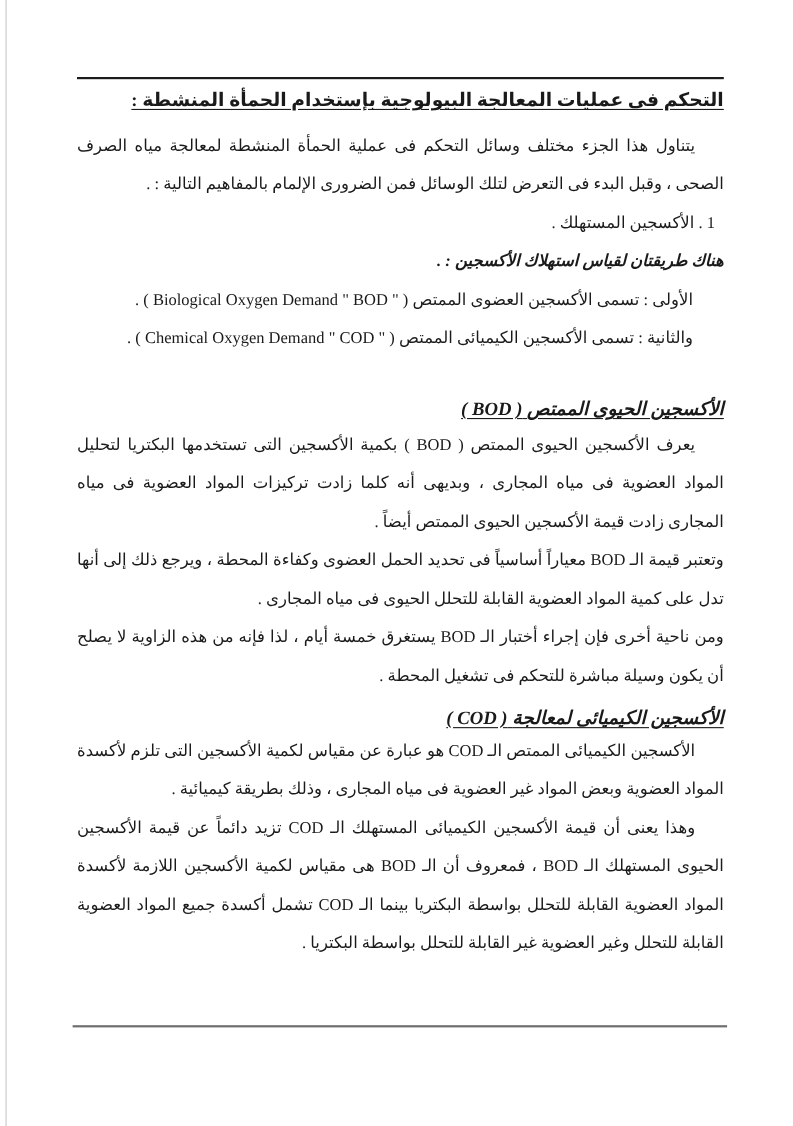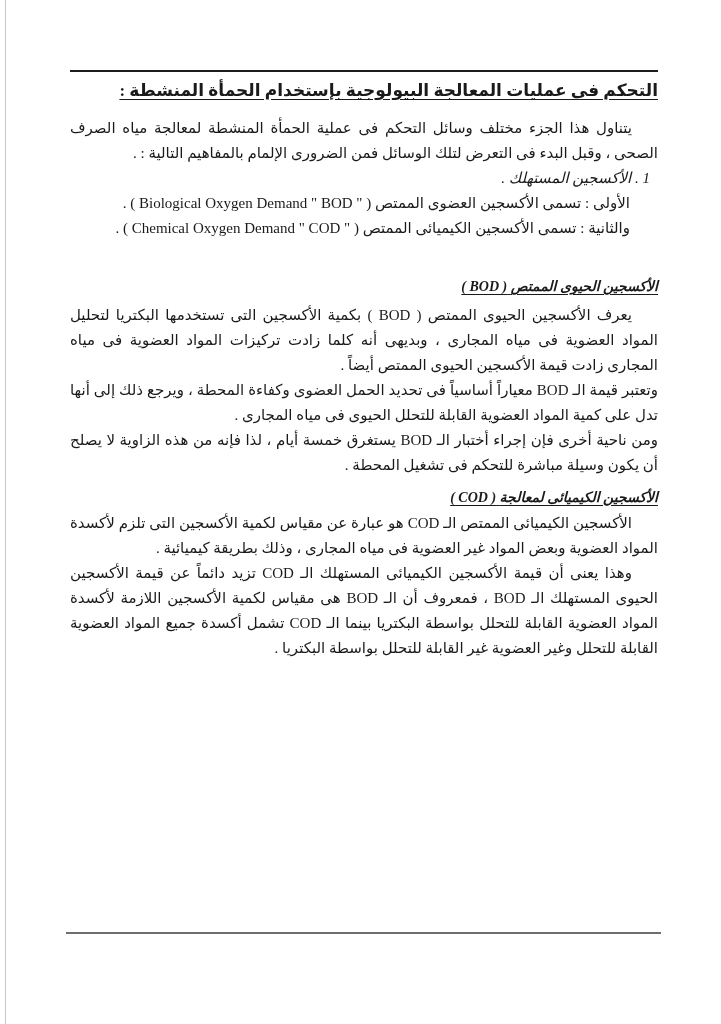--- a/index.html
+++ b/index.html
@@ -30,34 +30,34 @@
     font-size: 17px;
     font-weight: bold;
     text-align: right;
     text-decoration: underline;
     text-underline-offset: 3px;
     line-height: 26px;
   }
   .body {
     margin: 0;
     font-size: 15px;
-    line-height: 25px;
+    line-height: 35px;
     text-align: justify;
   }
   .indent { text-indent: 26px; }
-  .listitem { padding-right: 8px; font-style: italic; }
+  .listitem { padding-right: 8px; }
   .methods-title {
     font-weight: bold;
     font-style: italic;
   }
   .method { padding-right: 28px; }
   .latin { direction: ltr; unicode-bidi: isolate; }
   .section-heading {
     margin: 0;
-    font-size: 14px;
+    font-size: 17px;
     font-weight: bold;
     font-style: italic;
     text-decoration: underline;
     text-underline-offset: 3px;
     line-height: 27.6px;
     text-align: right;
   }
   .bod-top { margin-top: 32px; margin-bottom: 2px; }
   .cod-top { margin-top: 6px; }
   .bottom-rule {
@@ -76,20 +76,21 @@
 
   <div class="top-rule"></div>
 
   <h1 class="title">التحكم فى عمليات المعالجة البيولوجية بإستخدام الحمأة المنشطة :</h1>
 
   <p class="body indent">يتناول هذا الجزء مختلف وسائل التحكم فى عملية الحمأة المنشطة لمعالجة مياه الصرف الصحى ، وقبل البدء فى التعرض لتلك الوسائل فمن الضرورى الإلمام بالمفاهيم التالية : .</p>
 
   <p class="body listitem">1 . الأكسجين المستهلك .</p>
 
 
+  <p class="body methods-title">هناك طريقتان لقياس استهلاك الأكسجين : .</p>
 
   <p class="body method"><span>الأولى : تسمى الأكسجين العضوى الممتص</span> <span class="latin" dir="ltr">( Biological Oxygen Demand " BOD " )</span> <span>.</span></p>
 
   <p class="body method"><span>والثانية : تسمى الأكسجين الكيميائى الممتص</span> <span class="latin" dir="ltr">(  Chemical Oxygen Demand " COD " )</span> <span>.</span></p>
 
   <h2 class="section-heading bod-top"><span>الأكسجين الحيوى الممتص</span> <span class="latin" dir="ltr">( BOD )</span></h2>
 
   <p class="body indent">يعرف الأكسجين الحيوى الممتص ( BOD ) بكمية الأكسجين التى تستخدمها البكتريا لتحليل المواد العضوية فى مياه المجارى ، وبديهى أنه كلما زادت تركيزات المواد العضوية فى مياه المجارى زادت قيمة الأكسجين الحيوى الممتص أيضاً .</p>
   <p class="body">وتعتبر قيمة الـ BOD معياراً أساسياً فى تحديد الحمل العضوى وكفاءة المحطة ، ويرجع ذلك إلى أنها تدل على كمية المواد العضوية القابلة للتحلل الحيوى فى مياه المجارى .</p>
   <p class="body">ومن ناحية أخرى فإن إجراء أختبار الـ BOD يستغرق خمسة أيام ، لذا فإنه من هذه الزاوية لا يصلح أن يكون وسيلة مباشرة للتحكم فى تشغيل المحطة .</p>

